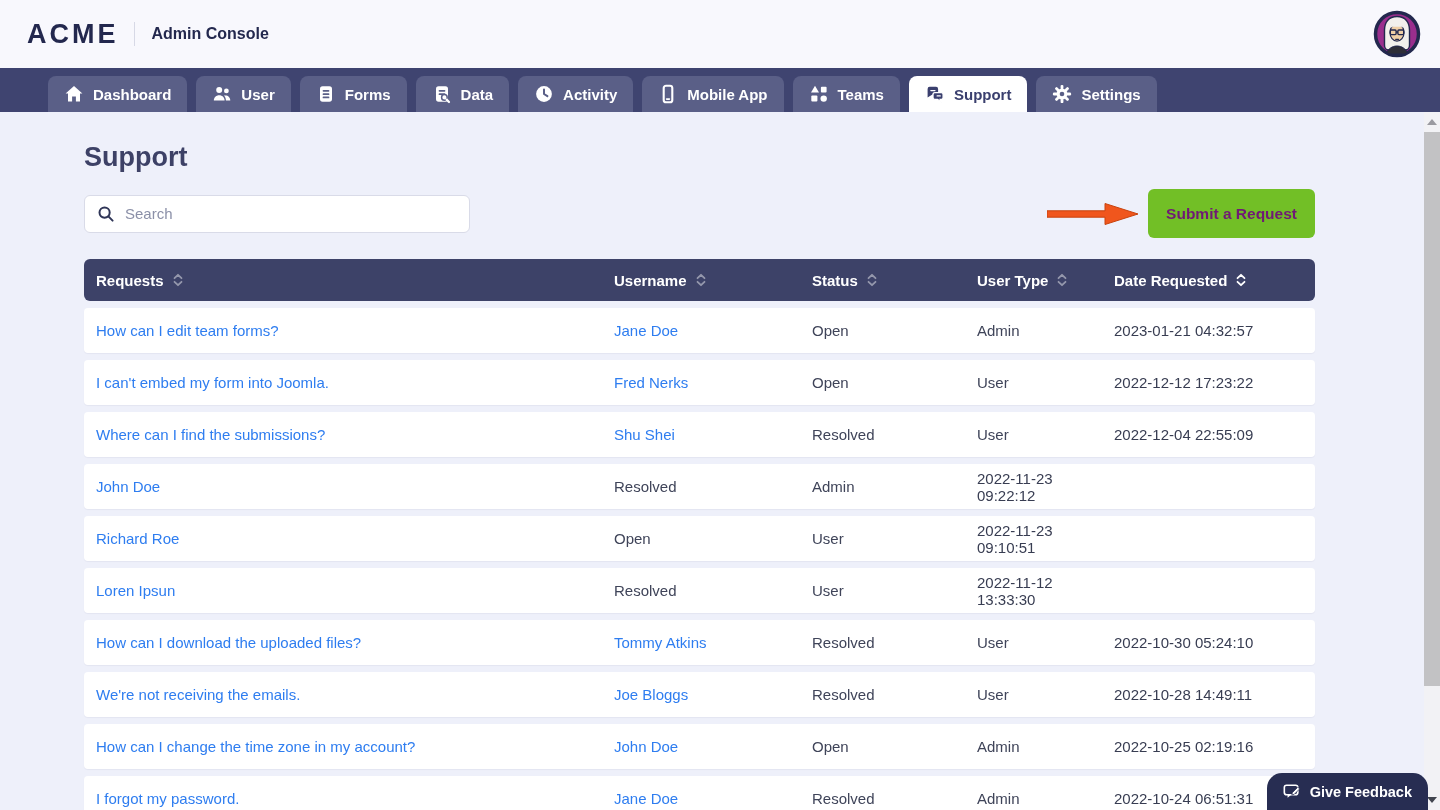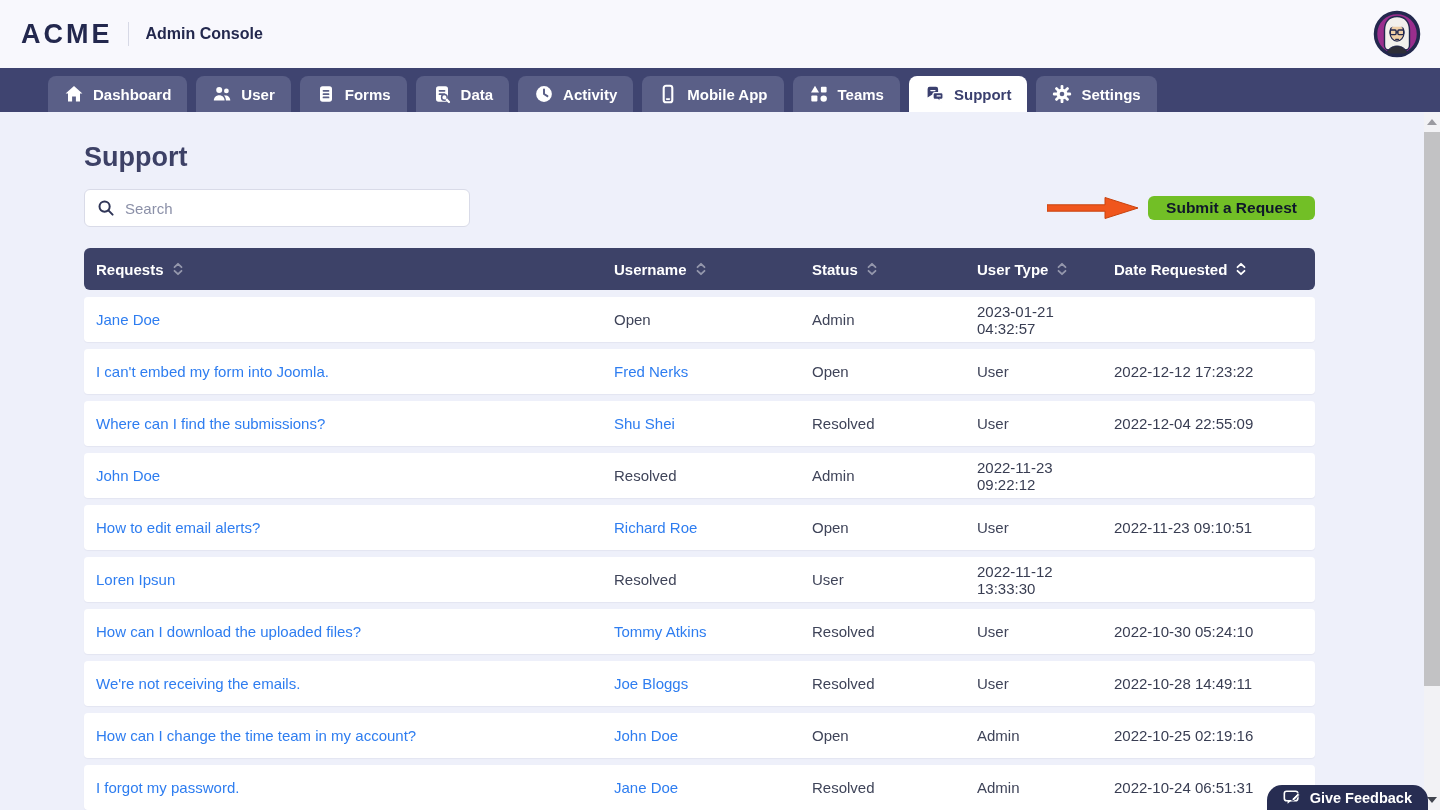--- a/index.html
+++ b/index.html
@@ -6,21 +6,21 @@
   html,body { width:1440px; height:810px; overflow:hidden; }
   body {
     font-family:"Liberation Sans", sans-serif;
     background:#EEF0FA;
     position:relative;
     color:#3F4459;
   }
   
   .topbar {
     height:68px; background:#F8F8FD;
-    display:flex; align-items:center; padding-left:21px;
+    display:flex; align-items:center; padding-left:27px;
   }
   .logo {
     font-size:27px; font-weight:bold; letter-spacing:3px;
     color:#23284E;
   }
   .topbar-divider { width:1px; height:24px; background:#D7D9E6; margin:0 17px 0 15px; }
   .app-title { font-size:16px; font-weight:bold; color:#23284E; }
   .avatar-wrap { margin-left:auto; margin-right:19px; width:48px; height:48px; cursor:pointer; }
 
   
@@ -50,21 +50,21 @@
     display:flex; align-items:center; padding:0 12px; gap:10px;
   }
   .searchbox input {
     border:none; outline:none; flex:1; font-size:15px;
     font-family:"Liberation Sans", sans-serif; color:#3F4459; background:transparent;
   }
   .searchbox input::placeholder { color:#8B90A8; }
   .toolbar .spacer { flex:1; }
   .arrow-wrap { display:flex; align-items:center; margin-right:9px; }
   .submit-btn {
-    height:24px; background:#72BF26; color:#0f172a; border:none;
+    height:49px; background:#72BF26; color:#701a75; border:none;
     border-radius:6px; padding:0 18px; font-size:15.5px; font-weight:bold;
     font-family:"Liberation Sans", sans-serif; cursor:pointer;
   }
 
   
   .table { margin-top:21px; width:1231px; }
   .thead {
     background:#3D4268; color:#fff; height:42px; border-radius:6px;
     display:grid; grid-template-columns:518px 198px 165px 137px 1fr;
     align-items:center; padding-left:12px;
@@ -78,21 +78,21 @@
     display:grid; grid-template-columns:518px 198px 165px 137px 1fr;
     align-items:center; padding-left:12px; font-size:15px;
     box-shadow:0 1px 1px rgba(40,45,80,.05);
   }
   .cell { color:#3F4459; }
   .cell.date { color:#383D52; }
   .link { color:#2E7DF0; text-decoration:none; cursor:pointer; }
 
   
   .feedback-btn {
-    position:absolute; right:12px; bottom:0; height:25px;
+    position:absolute; right:12px; bottom:0; height:37px;
     background:#272D52; color:#fff; border:none;
     border-radius:15px 15px 0 0; padding:0 16px;
     display:flex; align-items:center; gap:8px;
     font-size:14.5px; font-weight:bold; font-family:"Liberation Sans", sans-serif;
     cursor:pointer; z-index:5;
   }
 
   
   .scrollbar { position:absolute; top:112px; right:0; bottom:0; width:16px; background:#F2F2F5; }
   .sb-thumb { position:absolute; top:20px; left:0; width:16px; height:554px; background:#C2C2C4; cursor:pointer; }
@@ -310,20 +310,21 @@
     <span class="sort active">
       <svg viewBox="0 0 12 14" fill="none" stroke="currentColor" stroke-width="1.8" stroke-linecap="round" stroke-linejoin="round">
         <path d="M2.5 5.2 L6 1.8 L9.5 5.2"></path>
               <path d="M2.5 8.8 L6 12.2 L9.5 8.8"></path>
       </svg>
     </span>
   </div>
 </div>
     <div id="table-body">
   <div class="row">
+    <span class="cell"><a class="link">How can I edit team forms?</a></span>
     <span class="cell"><a class="link">Jane Doe</a></span>
     <span class="cell c-status">Open</span>
     <span class="cell c-type">Admin</span>
     <span class="cell date c-date">2023-01-21 04:32:57</span>
   </div>
 
   <div class="row">
     <span class="cell"><a class="link">I can't embed my form into Joomla.</a></span>
     <span class="cell"><a class="link">Fred Nerks</a></span>
     <span class="cell c-status">Open</span>
@@ -340,21 +341,20 @@
   </div>
 
   <div class="row">
     <span class="cell"><a class="link">John Doe</a></span>
     <span class="cell c-status">Resolved</span>
     <span class="cell c-type">Admin</span>
     <span class="cell date c-date">2022-11-23 09:22:12</span>
   </div>
 
   <div class="row">
-    <span class="cell"><a class="link">How to edit email alerts?</a></span>
     <span class="cell"><a class="link">Richard Roe</a></span>
     <span class="cell c-status">Open</span>
     <span class="cell c-type">User</span>
     <span class="cell date c-date">2022-11-23 09:10:51</span>
   </div>
 
   <div class="row">
     <span class="cell"><a class="link">Loren Ipsun</a></span>
     <span class="cell c-status">Resolved</span>
     <span class="cell c-type">User</span>
@@ -371,21 +371,21 @@
 
   <div class="row">
     <span class="cell"><a class="link">We're not receiving the emails.</a></span>
     <span class="cell"><a class="link">Joe Bloggs</a></span>
     <span class="cell c-status">Resolved</span>
     <span class="cell c-type">User</span>
     <span class="cell date c-date">2022-10-28 14:49:11</span>
   </div>
 
   <div class="row">
-    <span class="cell"><a class="link">How can I change the time team in my account?</a></span>
+    <span class="cell"><a class="link">How can I change the time zone in my account?</a></span>
     <span class="cell"><a class="link">John Doe</a></span>
     <span class="cell c-status">Open</span>
     <span class="cell c-type">Admin</span>
     <span class="cell date c-date">2022-10-25 02:19:16</span>
   </div>
 
   <div class="row">
     <span class="cell"><a class="link">I forgot my password.</a></span>
     <span class="cell"><a class="link">Jane Doe</a></span>
     <span class="cell c-status">Resolved</span>

